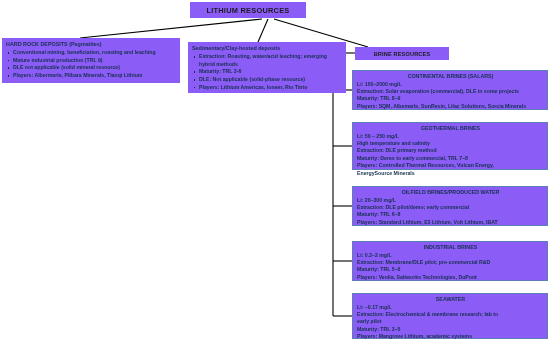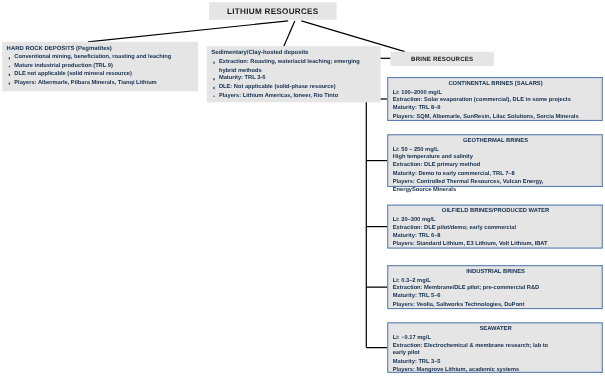--- a/index.html
+++ b/index.html
@@ -9,21 +9,21 @@
     font-family:"Liberation Sans", sans-serif;
     position:relative;
     overflow:hidden;
     -webkit-font-smoothing:antialiased;
   }
   #canvas{position:absolute;left:0;top:0;width:550px;height:343px;}
   svg.lines{position:absolute;left:0;top:0;width:550px;height:343px;pointer-events:none;}
 
   .box{
     position:absolute;
-    background:#e5e5e5;
+    background:#8b5cf6;
     box-sizing:border-box;
   }
   .box.bordered{border:0.7px solid #5b7eb5;}
 
   
   #title-box{
     left:190px;top:2px;width:116px;height:16px;
     display:flex;align-items:center;justify-content:center;
   }
   #title-box .t{

